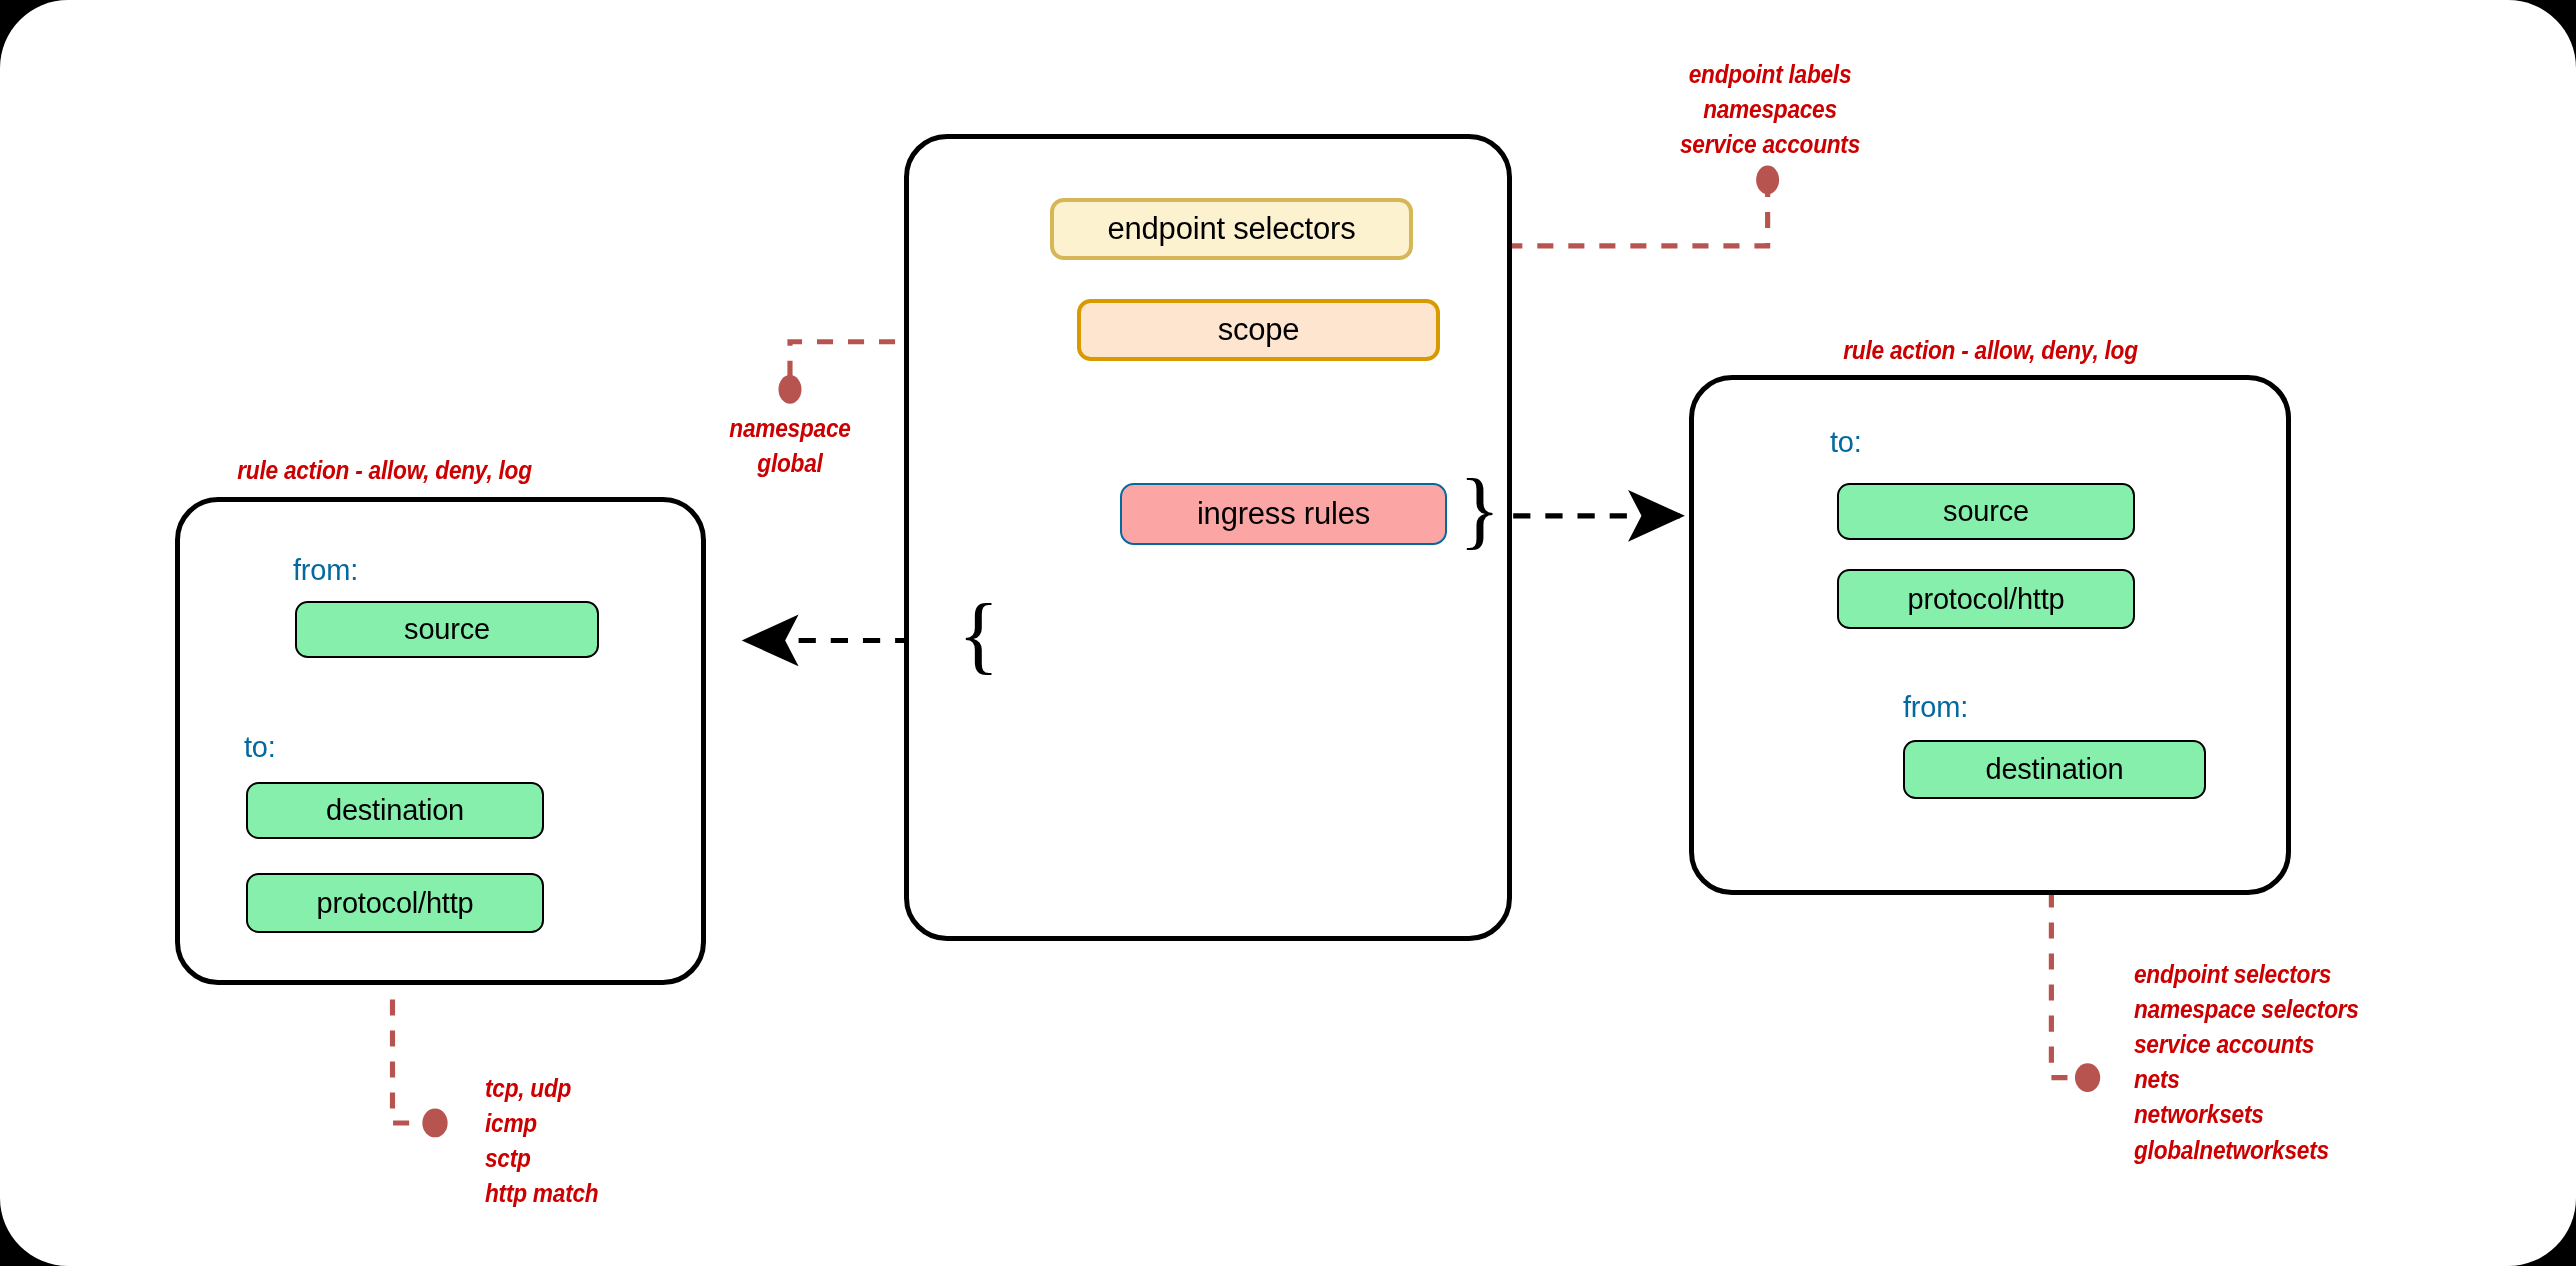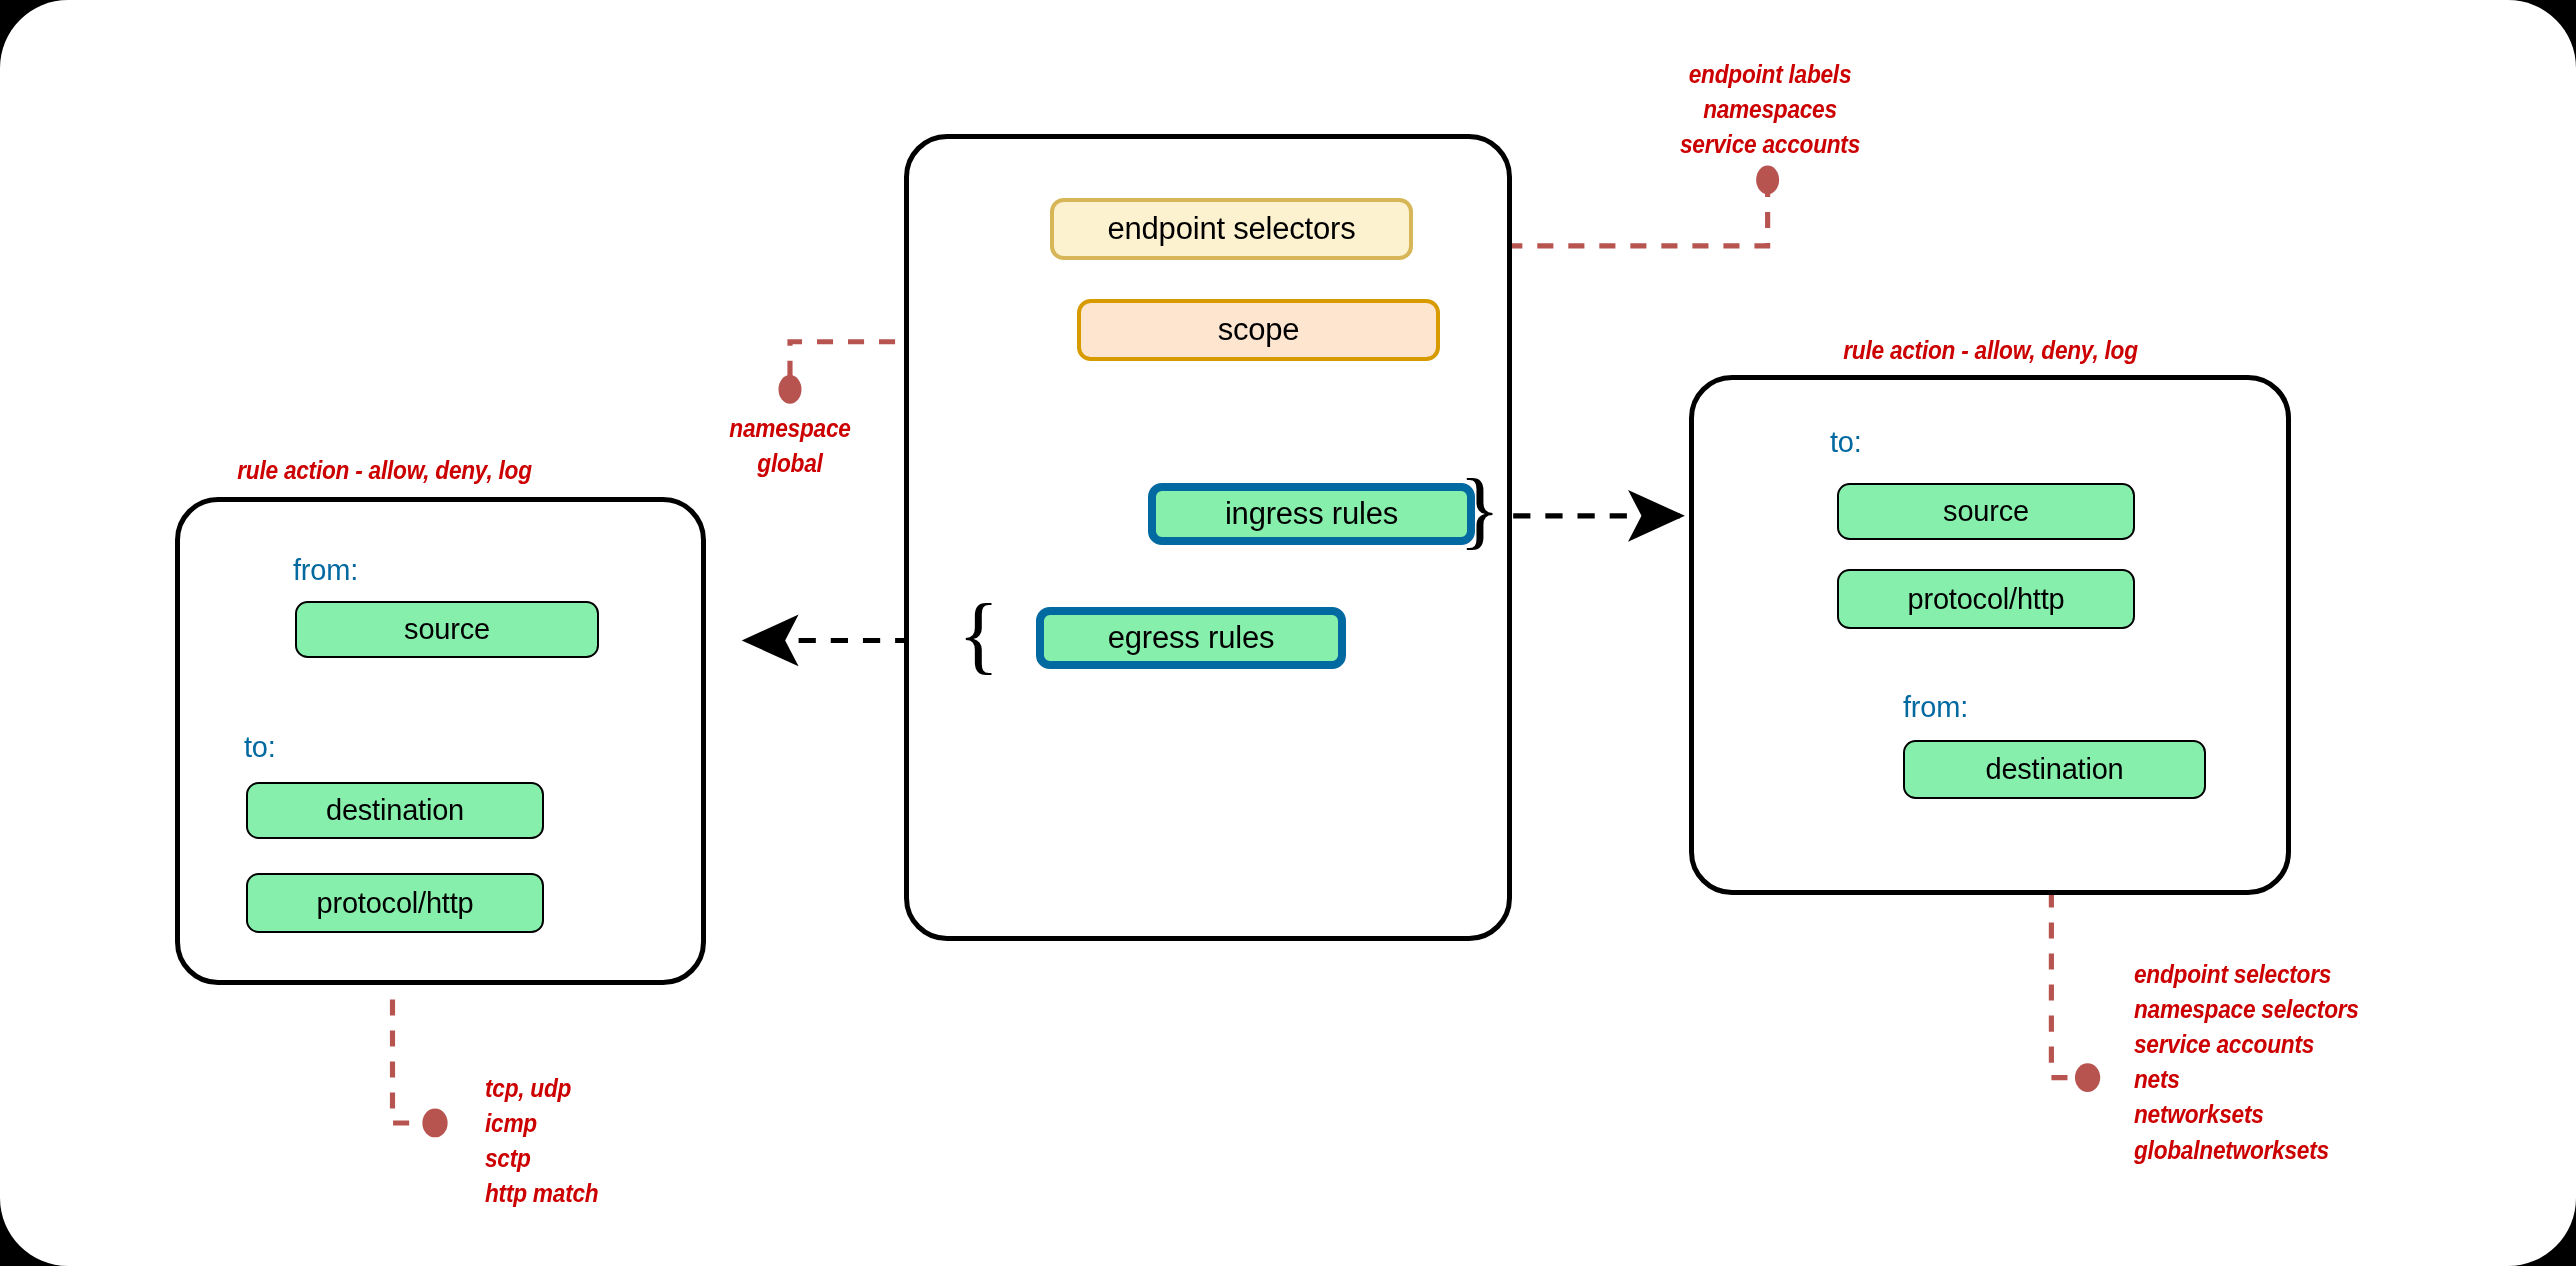--- a/index.html
+++ b/index.html
@@ -56,29 +56,28 @@
     font-size:31px;
     color:#000;
     letter-spacing:-0.2px;
   }
   .hl-yellow{background:#fdf2cf;border:4px solid #d6b656;}
   .hl-orange{background:#fde5d0;border:4px solid #d79b00;}
 
   
   .rule-box{
     position:absolute;
-    background:#86efac;
-    border:8px solid #0369a1;
+    background:#fca5a5;
+    border:2px solid #0369a1;
     border-radius:13.8px;
     box-sizing:border-box;
     display:flex;align-items:center;justify-content:center;
     font-size:31px;
     color:#000;
     letter-spacing:-0.2px;
-    margin-left:28px;
   }
 
   
   .brace{
     position:absolute;
     font-size:86px;
     line-height:1;
     color:#000;
     font-family:"Liberation Serif",serif;
     font-weight:400;
@@ -151,21 +150,20 @@
     </div>
 
     <div class="hl-box hl-yellow" style="left:1050px;top:198px;width:363px;height:62px;">endpoint selectors</div>
 
     <div class="hl-box hl-orange" style="left:1050px;top:299px;width:363px;height:62px;margin-left:27px;">scope</div>
 
     <div class="rule-box" style="left:1120px;top:483px;width:327px;height:62px;">ingress rules</div>
 
     <div class="brace" style="left:1459px;top:466px;">}</div>
 
-    <div class="rule-box" style="left:1008px;top:607px;width:310px;height:62px;">egress rules</div>
 
     <div class="brace" style="left:958px;top:591px;">{</div>
 
     <div class="anno c" style="left:198px;top:453px;width:373px;text-align:center;">rule action - allow, deny, log</div>
 
     <div class="policy-box" style="left:175px;top:497px;width:531px;height:488px;">
     </div>
 
     <div class="section-label" style="left:293px;top:554px;">from:</div>
 

